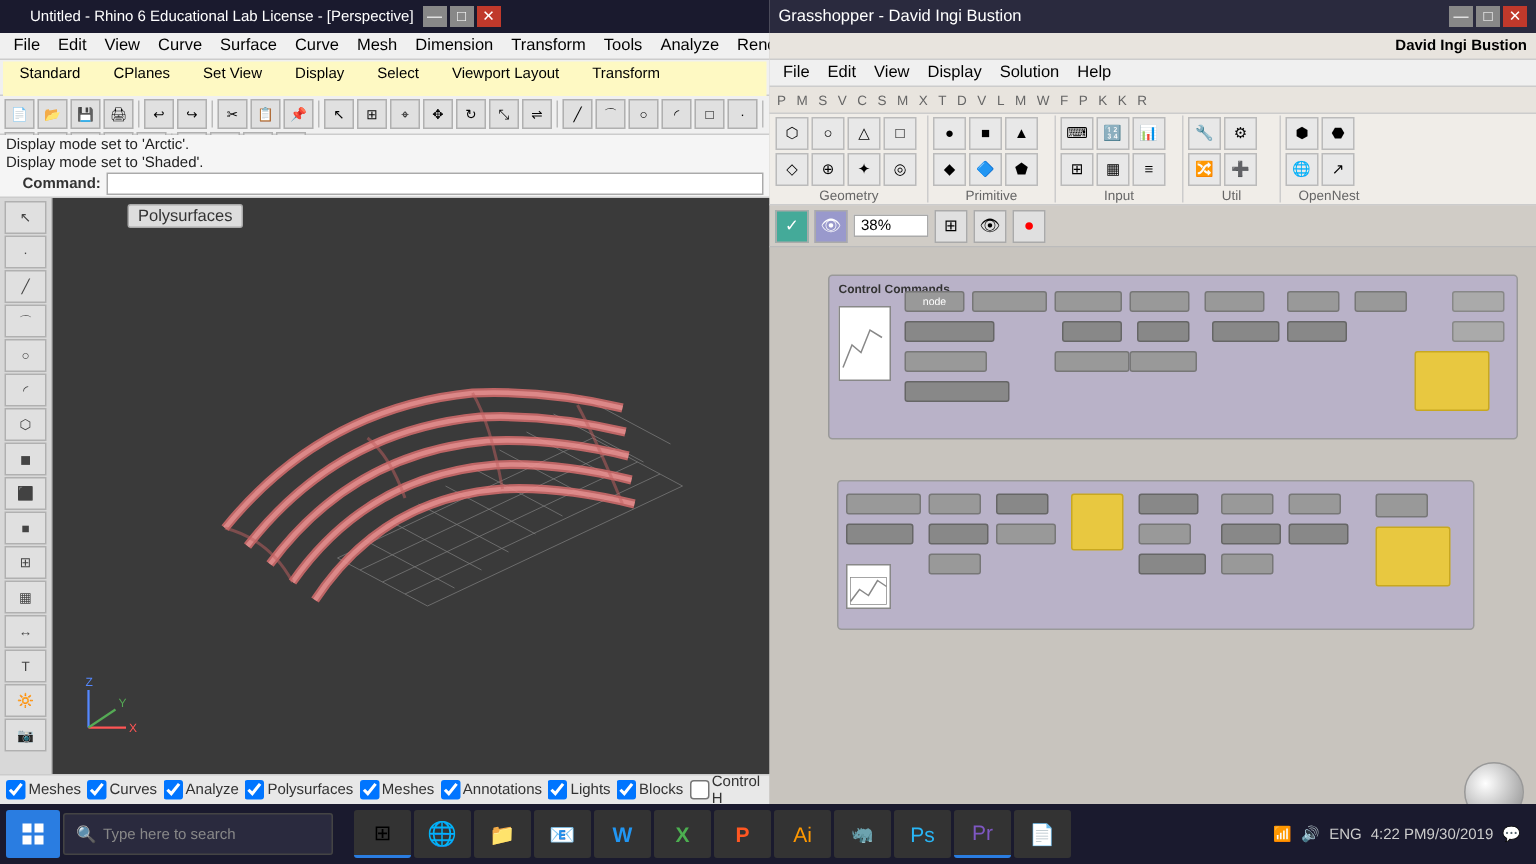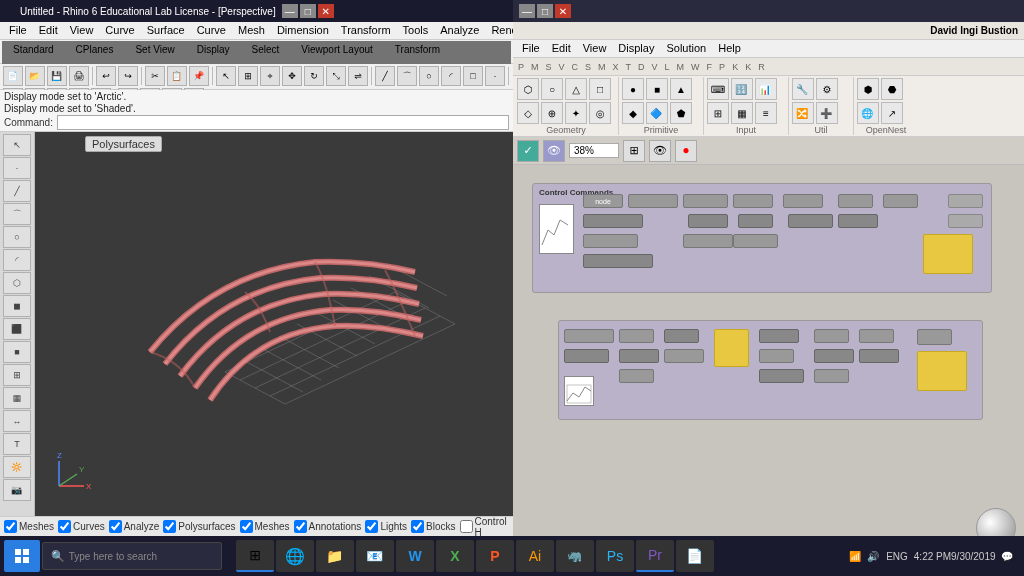--- a/index.html
+++ b/index.html
@@ -55,21 +55,21 @@
       background: #e0e0e0;
       border: 1px solid #b0b0b0;
       margin: 1px;
       cursor: pointer;
       display: inline-flex; align-items: center; justify-content: center;
       font-size: 9px;
     }
 
     
     .toolbar2 {
-      background: #737373;
+      background: #fef9c3;
       border-bottom: 1px solid #ccc;
       display: flex;
       align-items: center;
       padding: 1px 2px;
       height: 22px;
       font-size: 10px;
       gap: 6px;
       flex-wrap: wrap;
     }
     .toolbar2 .tab-item {
@@ -372,21 +372,21 @@
     <div class="toolbar-btn">◑</div>
     <div class="toolbar-btn">◻</div>
     <div class="toolbar-btn">◈</div>
     <div class="toolbar-btn">🎬</div>
   </div>
 
   <div class="command-area">
     <span style="font-size:10px;color:#222;">Display mode set to 'Arctic'.</span>
     <span style="font-size:10px;color:#222;">Display mode set to 'Shaded'.</span>
     <div style="display:flex;align-items:center;gap:4px;">
-      <span style="font-weight:normal;font-size:10px;">Command:</span>
+      <span style="font-weight:bold;font-size:10px;margin-left:11px;">Command:</span>
       <input class="command-input" type="text" style="flex: 1 1 0%;">
     </div>
   </div>
 
   <div style="flex:1;display:flex;flex-direction:column;">
     <div style="display:flex;flex:1;">
 
       <div class="left-toolbar">
         <div class="left-btn">↖</div>
         <div class="left-btn">·</div>
@@ -570,20 +570,21 @@
       <span>Osnap</span>
       <span style="flex:1;"></span>
       <span>1.0000 7</span>
     </div>
   </div>
 </div>
 
 <div style="position:absolute;top:0;left:513px;width:511px;height:576px;display:flex;flex-direction:column;">
 
   <div class="gh-titlebar">
+    <span style="font-size:11px;flex:1;">Grasshopper - David Ingi Bustion</span>
     <div class="win-buttons" style="display:flex;gap:2px;">
       <div class="win-btn min">—</div>
       <div class="win-btn max">□</div>
       <div class="win-btn close">✕</div>
     </div>
   </div>
 
   <div style="background:#e8e4de;border-bottom:1px solid #ccc;height:18px;display:flex;align-items:center;padding:0 6px;justify-content:flex-end;">
     <span style="font-size:10px;font-weight:bold;">David Ingi Bustion</span>
   </div>
@@ -684,21 +685,21 @@
     <div class="gh-strip-btn" style="background:#4a9;color:#fff;">✓</div>
     <div class="gh-strip-btn" style="background:#99c;color:#fff;">👁</div>
     <input class="gh-zoom-input" value="38%" style="">
     <div class="gh-strip-btn">⊞</div>
     <div class="gh-strip-btn">👁</div>
     <div class="gh-strip-btn" style="color:red;">⏺</div>
   </div>
 
   <div class="gh-canvas" style="flex:1;position:relative;">
 
-    <div style="position:absolute;top:18px;left:19px;width:460px;height:110px;background:rgba(170,160,210,0.5);border:1px solid #999;border-radius:3px;">
+    <div style="position:absolute;top:18px;left:39px;width:460px;height:110px;background:rgba(170,160,210,0.5);border:1px solid #999;border-radius:3px;">
 
       <div style="position:absolute;top:4px;left:6px;font-size:8px;color:#333;font-weight:bold;">Control Commands</div>
 
       <div style="position:absolute;top:20px;left:6px;width:35px;height:50px;background:#fff;border:1px solid #888;">
         <svg width="33" height="48">
           <polyline points="2,40 8,25 14,30 20,15 28,20" fill="none" stroke="#888" stroke-width="1"></polyline>
         </svg>
       </div>
 
       <div style="position:absolute;top:10px;left:50px;width:40px;height:14px;background:#999;border:1px solid #777;border-radius:2px;font-size:7px;color:#fff;display:flex;align-items:center;justify-content:center;">node</div>

